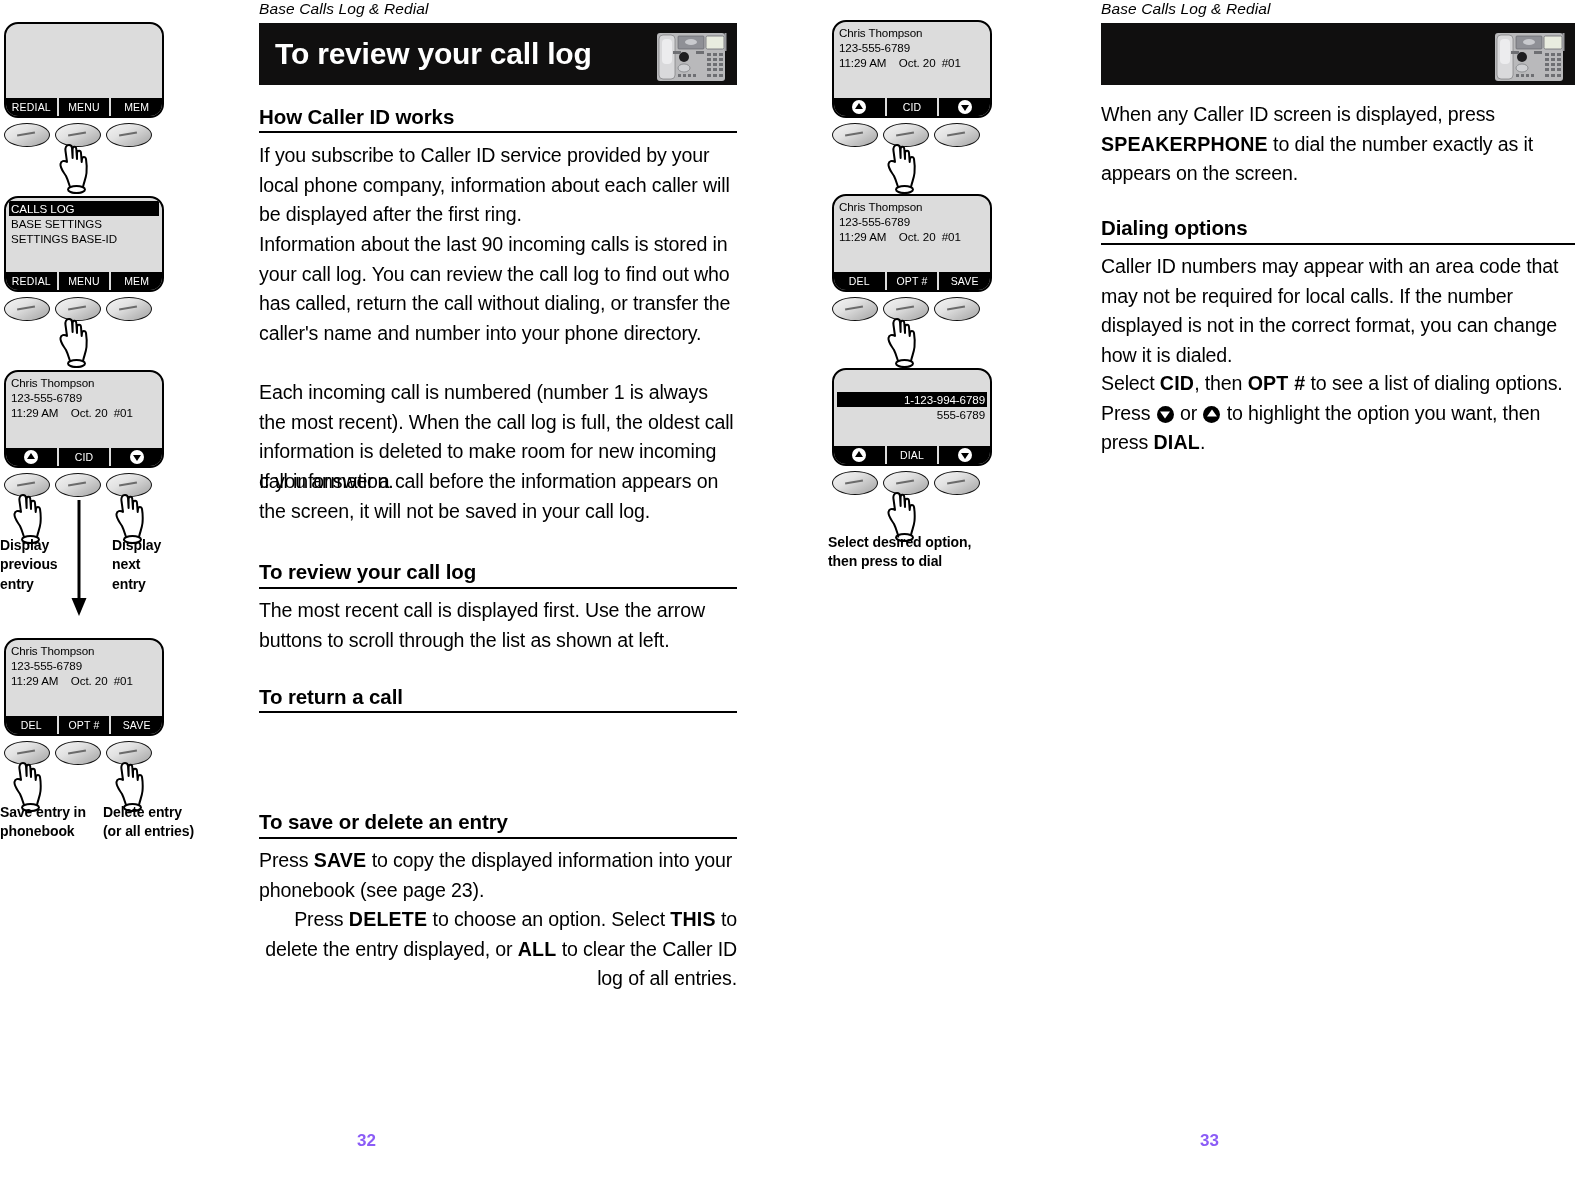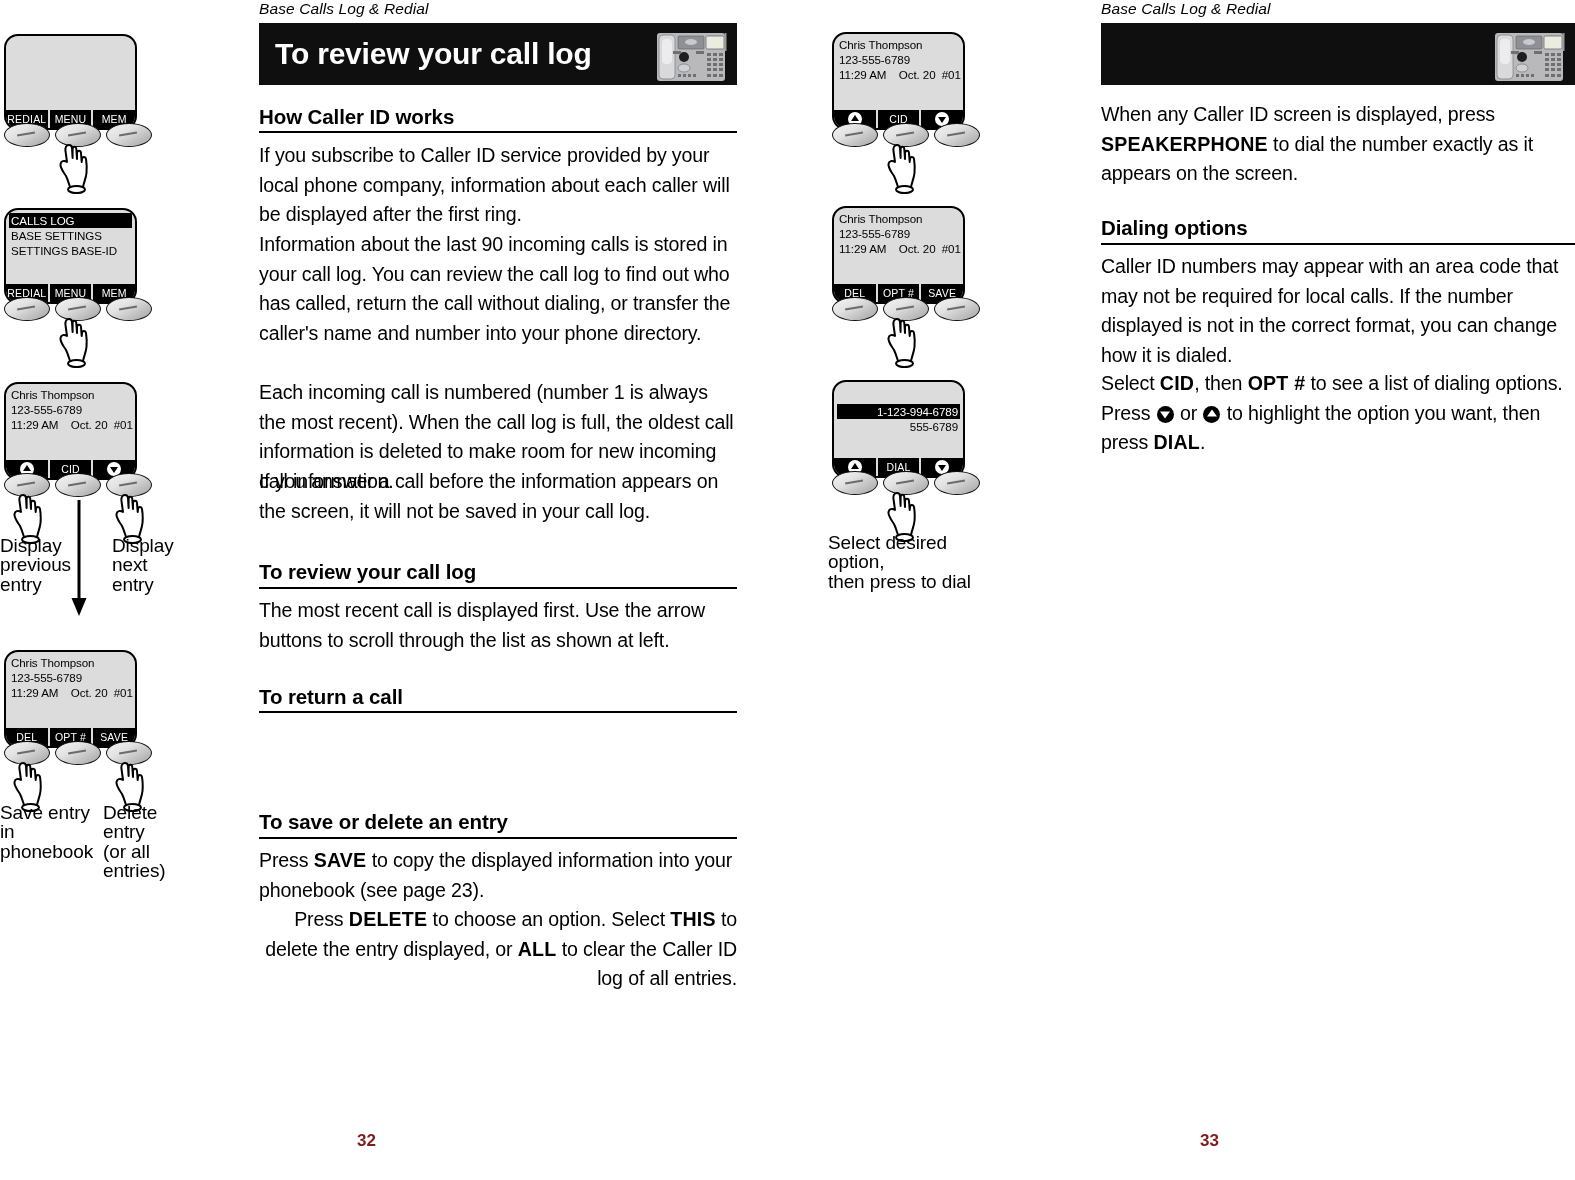--- a/index.html
+++ b/index.html
@@ -70,33 +70,32 @@
     line-height:29.6px;
     letter-spacing:-.15px;
     text-align:left;
   }
   .para b{font-weight:bold;letter-spacing:.2px;}
 
   .pagenum{
     position:absolute;
     font-size:17px;
     font-weight:bold;
-    color:#7f1d1d;
+    color:#8b5cf6;
   }
 
   
   .lcd{
     position:absolute;
-    width:133px;
+    width:160px;
     background:#dcdcdc;
     border:2.5px solid #000;
     border-radius:14px;
     box-sizing:border-box;
     overflow:hidden;
-    margin-top:12px;
   }
   .lcd-body{
     position:relative;
     padding:3px 5px 0 5px;
     box-sizing:border-box;
   }
   .lcd-line{
     font-size:11.6px;
     line-height:15px;
     white-space:nowrap;
@@ -169,24 +168,25 @@
   .oval.b1{left:0;}
   .oval.b2{left:51px;}
   .oval.b3{left:102px;}
 
   
   .hand{position:absolute;width:34px;height:56px;}
 
   
   .caption{
     position:absolute;
-    font-size:19px;
+    font-size:14px;
     line-height:19.4px;
     letter-spacing:-.1px;
     color:#000;
+    font-weight:bold;
   }
 
   
   .flowarrow{position:absolute;}
 
   
   .inline-arrow{
     display:inline-block;
     width:17px;height:17px;
     border-radius:50%;

